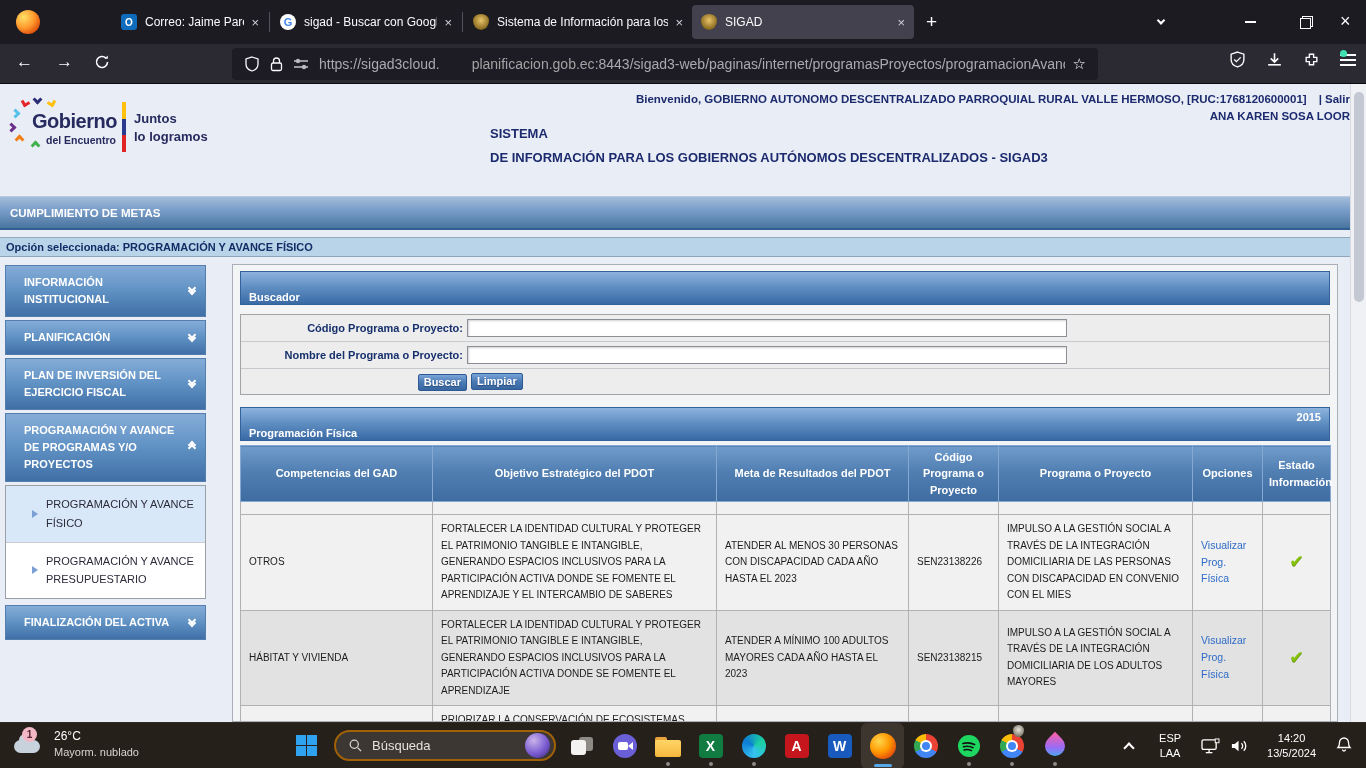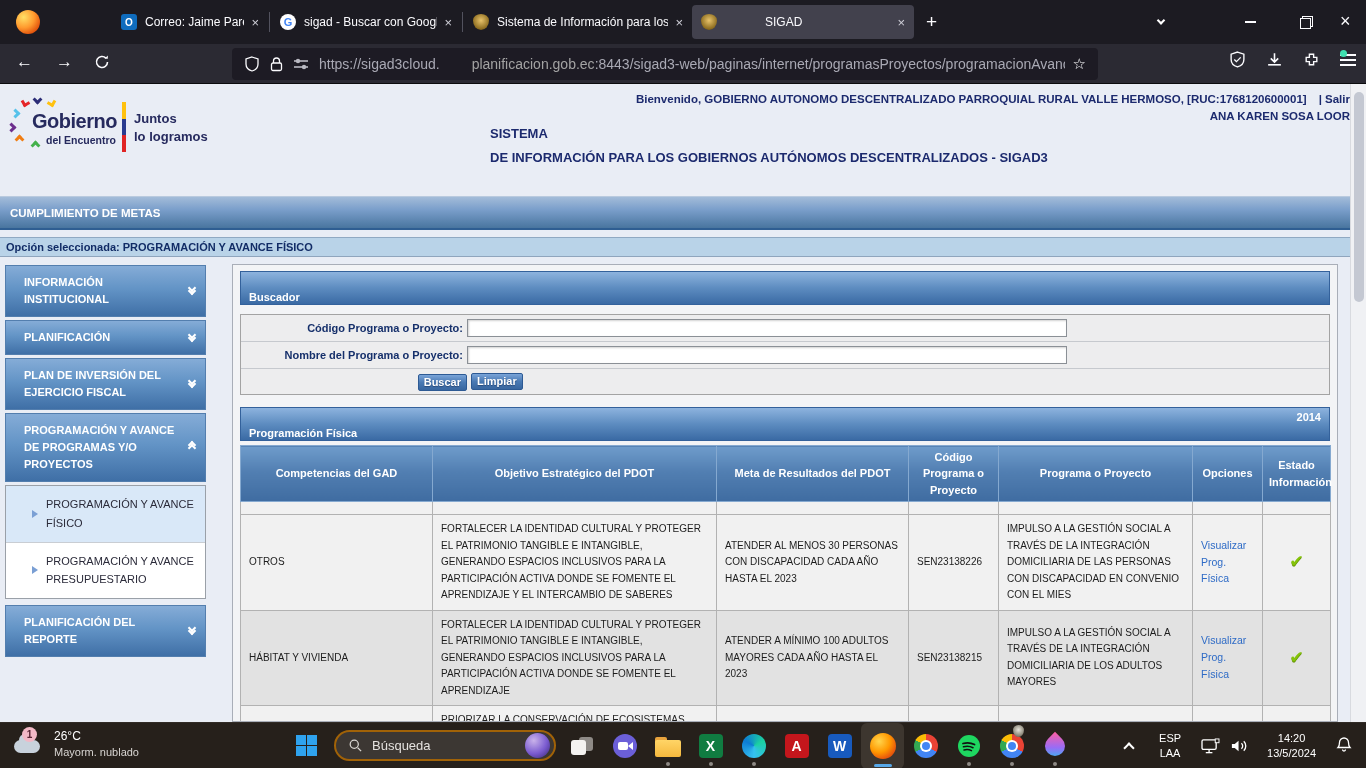--- a/index.html
+++ b/index.html
@@ -176,21 +176,21 @@
       <span class="fav google">G</span>
       <span class="title">sigad - Buscar con Google</span>
       <span class="close">×</span>
     </div>
     <div class="tabsep"></div>
     <div class="tab" style="width:228px;text-align:right;">
       <span class="fav crest"></span>
       <span class="title">Sistema de Información para los</span>
       <span class="close">×</span>
     </div>
-    <div class="tab active" style="width:222px;gap:40px;">
+    <div class="tab active" style="width:222px;">
       <span class="fav crest"></span>
       <span class="title">SIGAD</span>
       <span class="close">×</span>
     </div>
     <span class="newtab">+</span>
   </div>
   <div class="tab-list-btn chevset">
       <i class="chev down"></i>
     </div>
   <div class="win-min"></div>
@@ -305,21 +305,21 @@
       <div class="side-sub sel">
         <i class="tri"></i>
         <span>PROGRAMACIÓN Y AVANCE FÍSICO</span>
       </div>
       <div class="side-sub">
         <i class="tri"></i>
         <span>PROGRAMACIÓN Y AVANCE PRESUPUESTARIO</span>
       </div>
     </div>
     <div class="side-h">
-      <span>PLANIFICACIÓN DEL REPORTE</span>
+      <span>FINALIZACIÓN DEL ACTIVA</span>
       <span class="chevset">
           <i class="chev down"></i>
           <i class="chev down"></i>
         </span>
     </div>
   </div>
 
   <div class="panel">
     <div class="bluebar">Buscador</div>
     <div class="formbox">
@@ -332,21 +332,21 @@
         <input class="finput" type="text" value="" style="">
       </div>
       <div class="frow last">
         <span class="btnrow-left"><button class="btn">Buscar</button></span>
         <button class="btn btn-limpiar">Limpiar</button>
       </div>
     </div>
 
     <div class="bluebar progbar">
       <span>Programación Física</span>
-      <span class="year">2014</span>
+      <span class="year">2015</span>
     </div>
 
     <table class="grid">
       <colgroup>
         <col style="width:192px">
           <col style="width:284px">
           <col style="width:192px">
           <col style="width:90px">
         <col style="width:194px">
           <col style="width:70px">

